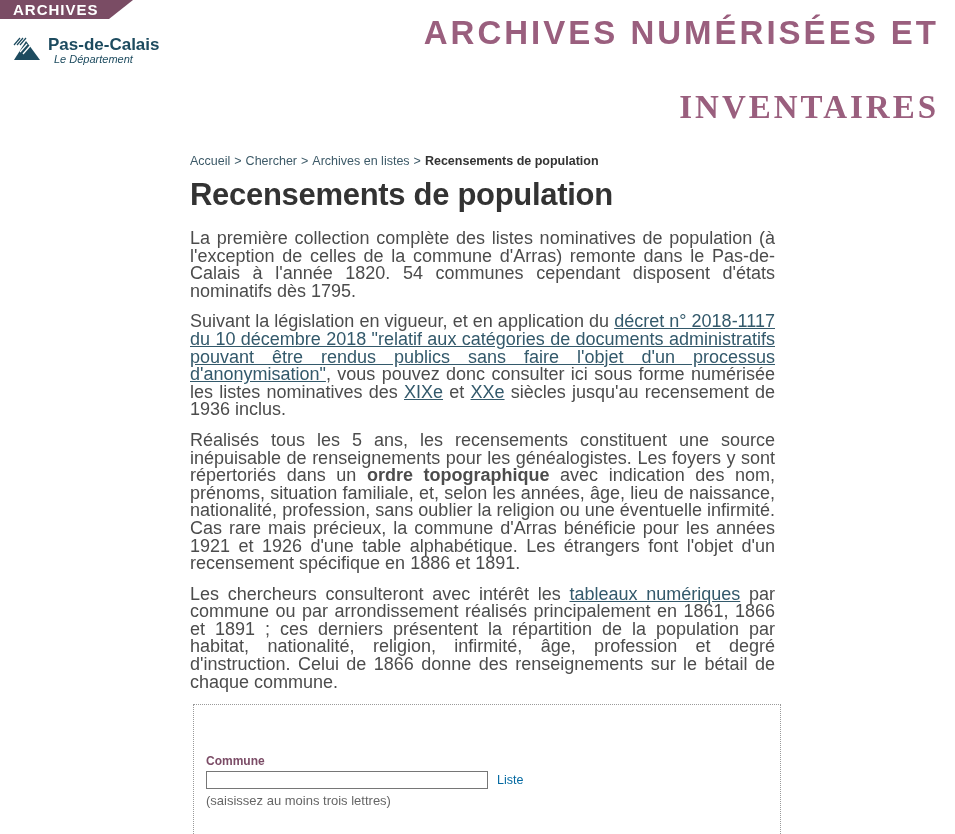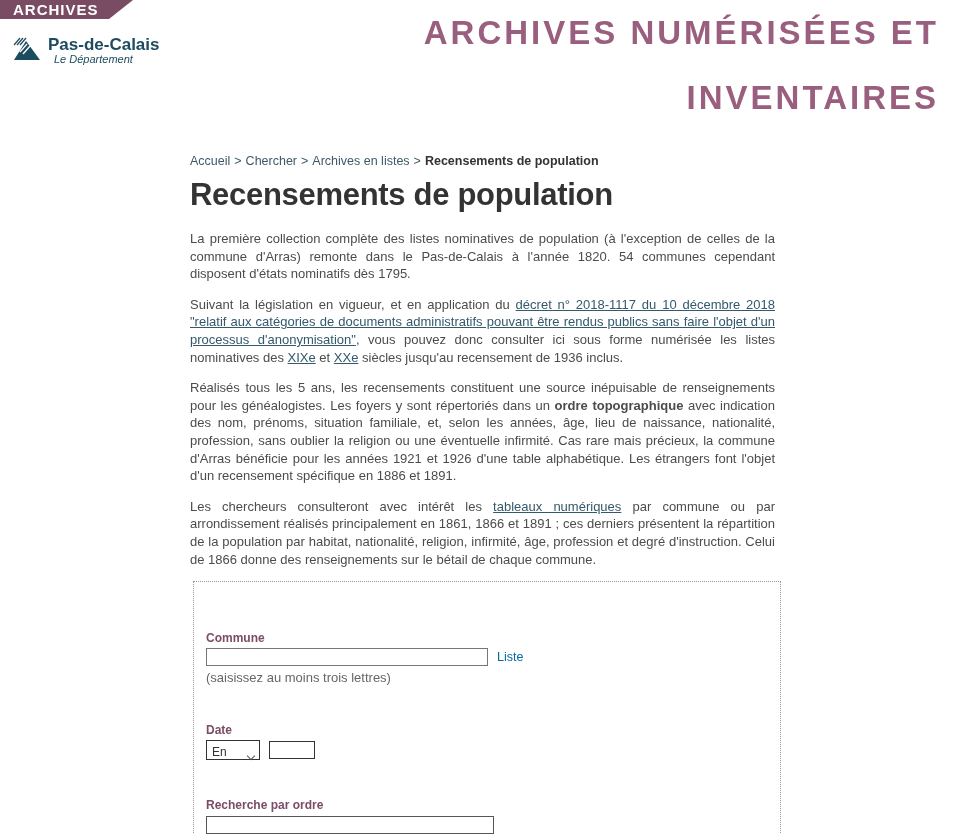--- a/index.html
+++ b/index.html
@@ -20,35 +20,35 @@
   .logo { display:flex; align-items:flex-end; gap:6px; }
   .logo-text { display:flex; flex-direction:column; line-height:1.05; }
   .logo-name { font-size:17px; font-weight:bold; color:#1D4B5F; }
   .logo-sub { font-size:11px; font-style:italic; color:#1D4B5F; margin-left:6px; }
   .header-logo { position:absolute; left:12px; top:36px; }
   .site-title {
     position:absolute; top:16px; left:0; right:16px; text-align:right;
     color:#9A5F7E; font-weight:bold;
   }
   .site-title-line { font-size:33px; letter-spacing:3px; line-height:1; }
-  .site-title-line + .site-title-line { margin-top:32px; }
+  .site-title-line + .site-title-line { margin-top:42px;font-family:Liberation Serif, serif; }
 
   
   .breadcrumb { margin:14px 0 0 190px; font-size:12.5px; color:#3D5A68; }
   .breadcrumb a { color:#3D5A68; text-decoration:none; }
   .breadcrumb .sep { margin:0 4px; }
   .breadcrumb .current { font-weight:bold; color:#333; }
   h1.page-title {
     margin:9px 0 0 190px; font-size:31px; font-weight:bold; color:#333;
     letter-spacing:-0.3px;
   }
 
   
   .content p {
-    width:585px; margin:13px 0 0 190px; font-size:13px; line-height:17.6px;
+    width:585px; margin:13px 0 0 190px; font-size:18px; line-height:17.6px;
     color:#4C4C4C; text-align:justify;
   }
   .content p:first-of-type { margin-top:17px; }
   a.inline-link { color:#33596B; text-decoration:underline; }
   .content strong { color:#4C4C4C; }
 
   
   .search-box {
     margin:13px 0 0 193px; width:588px; border:1px dotted #9a9a9a;
     padding:11px 12px 13px 12px;

